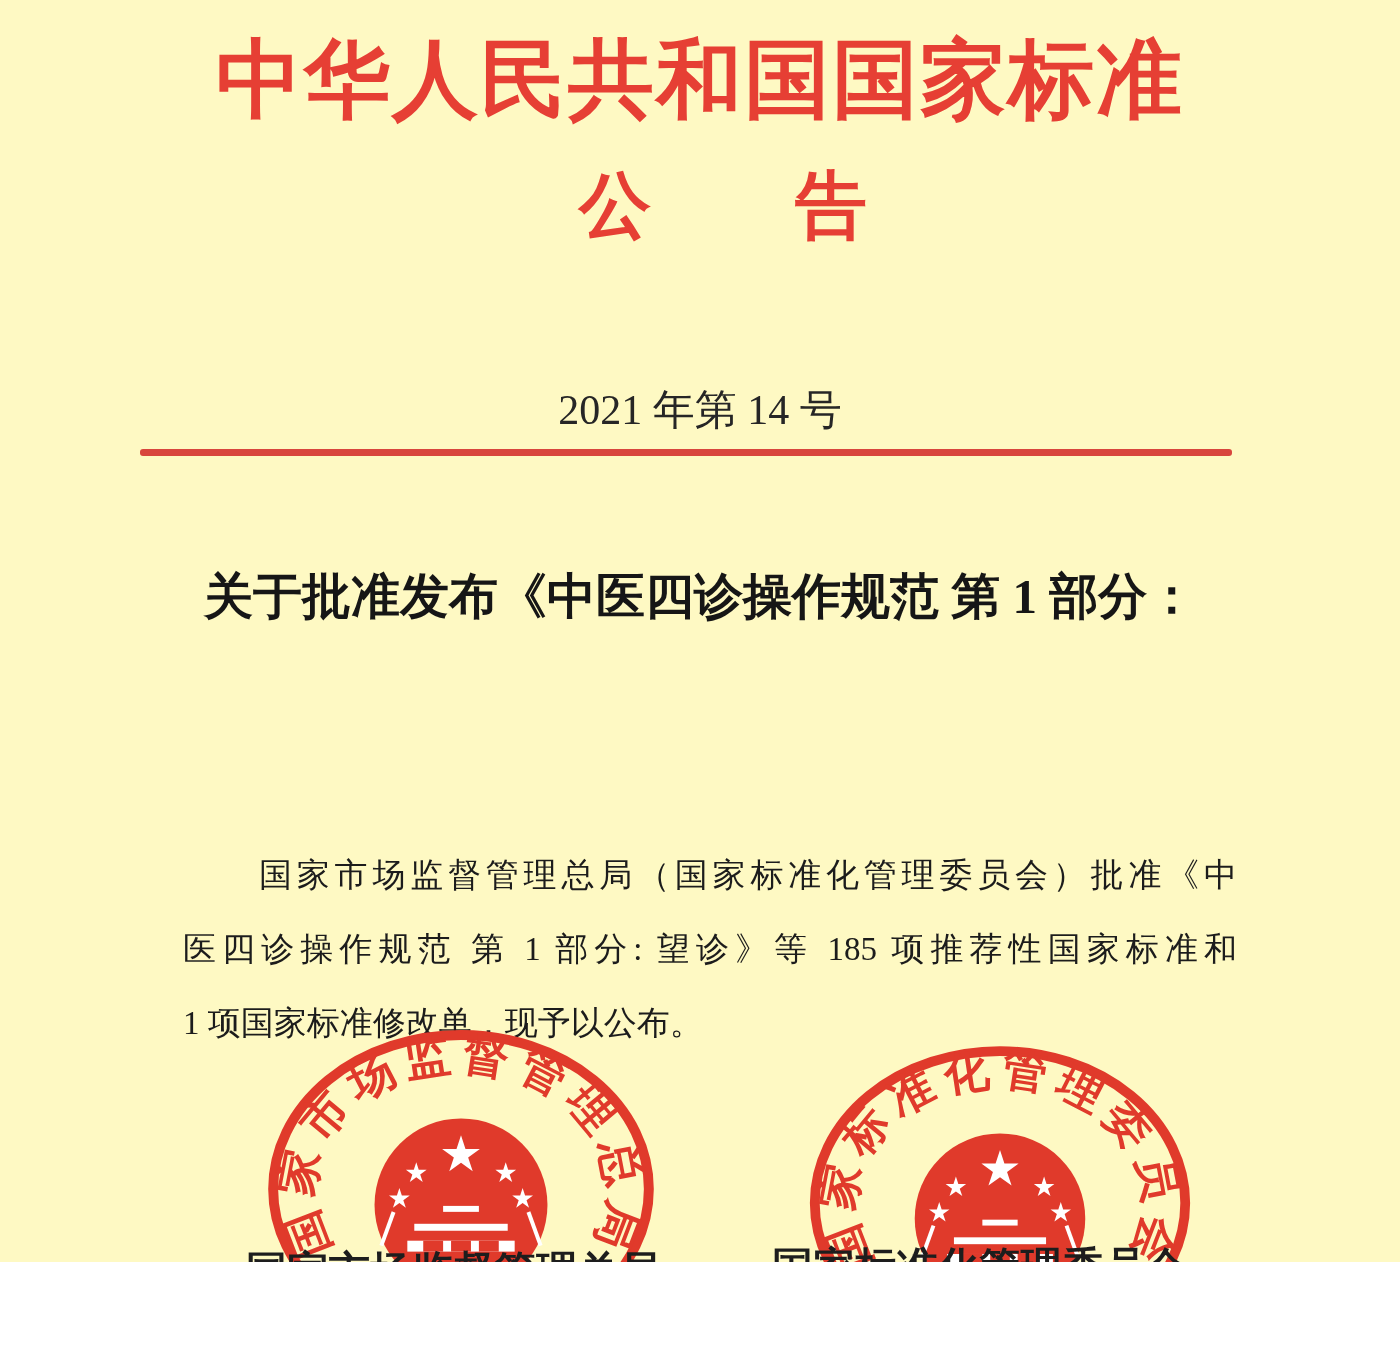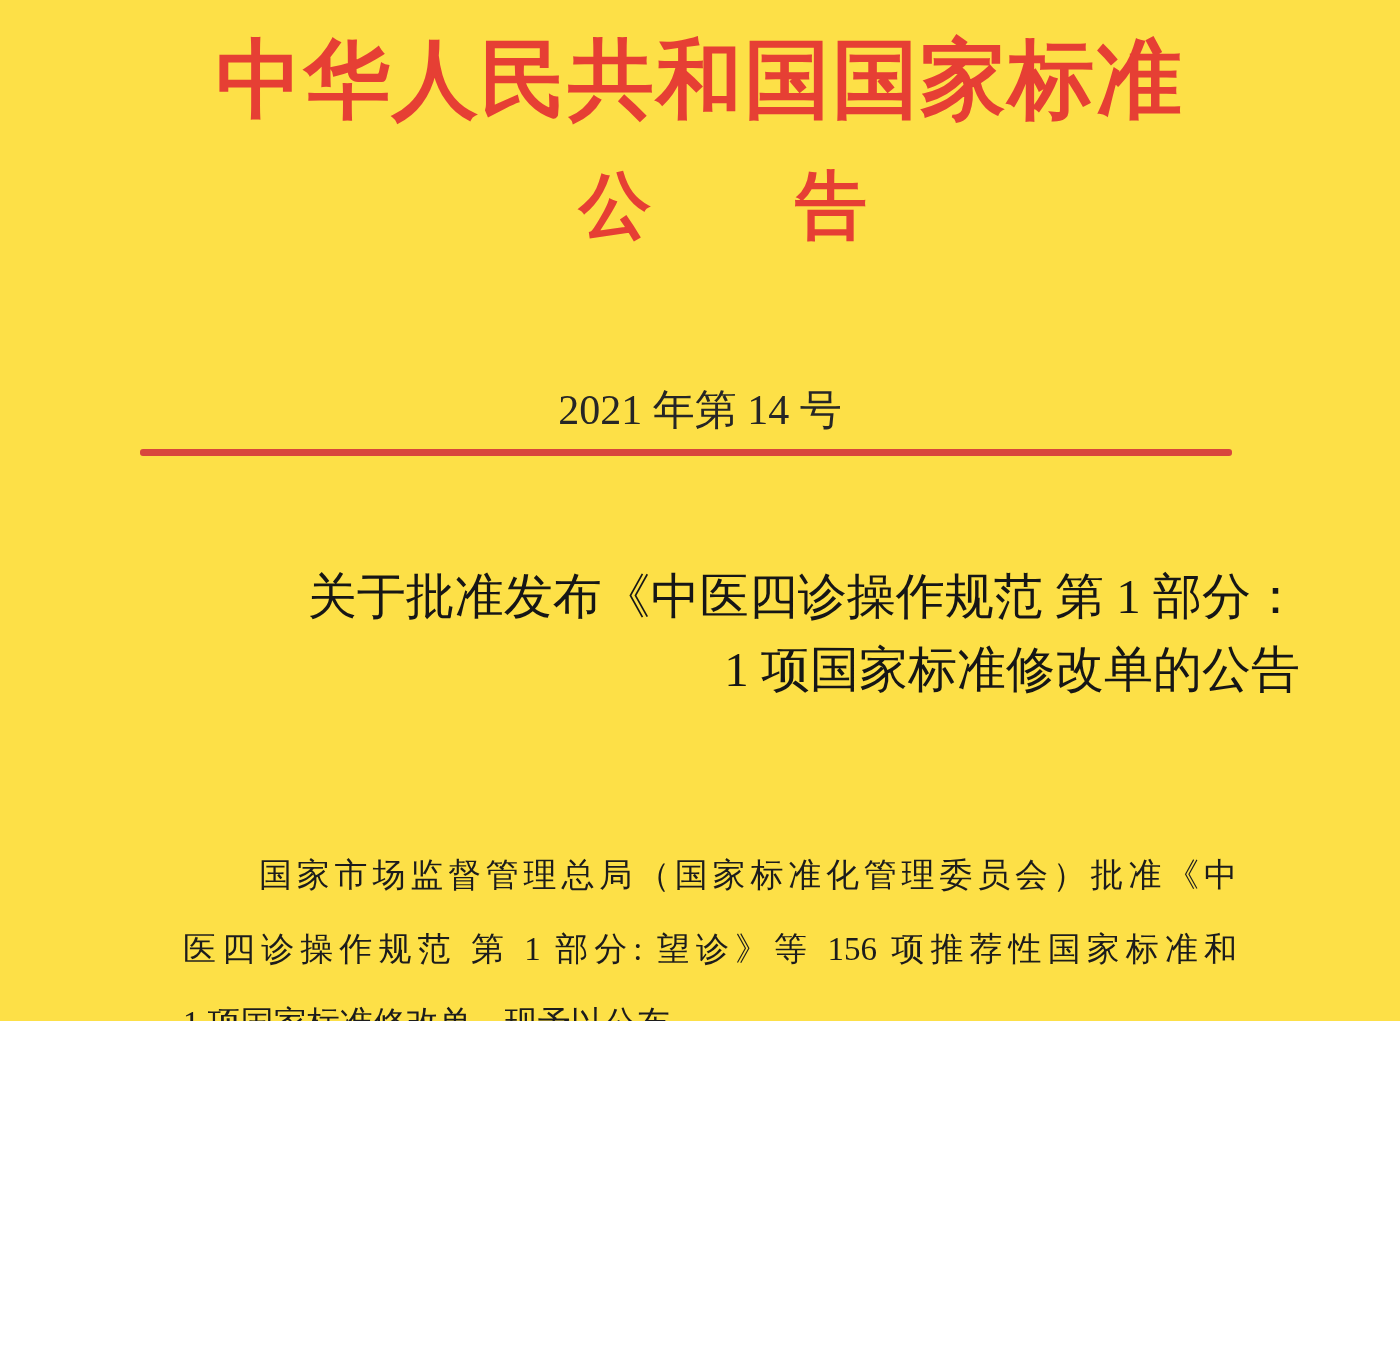--- a/index.html
+++ b/index.html
@@ -1,19 +1,19 @@
 <!DOCTYPE html>
 <html><head>
 <meta charset="utf-8">
 <style>
   html,body{margin:0;padding:0;background:#ffffff;}
   .page{
     position:relative;
-    width:1400px;height:1021px;
-    background:#fde047;
+    width:1400px;height:1262px;
+    background:#fef9c3;
     overflow:hidden;
     font-family:"Liberation Serif","DejaVu Serif",serif;
     color:#1f1f1f;
   }
   .doc-title{
     position:absolute;top:22px;left:0;width:1400px;
     text-align:center;
     font-size:86px;font-weight:bold;
     color:#e63f34;
     letter-spacing:2px;
@@ -35,22 +35,22 @@
     white-space:nowrap;
   }
   .red-rule{
     position:absolute;top:449px;left:140px;
     width:1092px;height:7px;
     background:#d8463d;
     border-radius:3px;
   }
   .notice-heading{
     position:absolute;top:560px;left:100px;width:1200px;
-    text-align:right;
-    font-size:49px;font-weight:normal;
+    text-align:center;
+    font-size:49px;font-weight:bold;
     line-height:73px;
     color:#161616;
   }
   .notice-body{
     position:absolute;top:838px;left:183px;width:1054px;
     font-size:33px;
     line-height:74px;
     color:#1c1c1c;
   }
   .body-line{text-align:justify;text-align-last:justify;}
@@ -85,26 +85,25 @@
   <div class="doc-title">中华人民共和国国家标准</div>
 
   <div class="doc-subtitle">公　　告</div>
 
   <div class="doc-number">2021 年第 14 号</div>
 
   <div class="red-rule"></div>
 
   <div class="notice-heading">
     <div>关于批准发布《中医四诊操作规范 第 1 部分：</div>
-    <div>1 项国家标准修改单的公告</div>
   </div>
 
   <div class="notice-body">
     <div class="body-line first">国家市场监督管理总局（国家标准化管理委员会）批准《中</div>
-    <div class="body-line">医四诊操作规范 第 1 部分: 望诊》等 156 项推荐性国家标准和</div>
+    <div class="body-line">医四诊操作规范 第 1 部分: 望诊》等 185 项推荐性国家标准和</div>
     <div class="body-line last">1 项国家标准修改单，现予以公布。</div>
   </div>
 
   <svg class="seal left" width="398" height="324" viewBox="0 0 400 326">
     <defs>
       <polygon id="star-shape" points="0,-20 4.5,-6.2 19,-6.2 7.2,2.4 11.8,16.2 0,7.6 -11.8,16.2 -7.2,2.4 -19,-6.2 -4.5,-6.2" fill="#ffffff"></polygon>
       <path id="arcL" d="M 62.8 207 A 148 120 0 1 1 337.2 207" fill="none"></path>
     </defs>
     <ellipse cx="200" cy="162" rx="189" ry="155" fill="none" stroke="#e03a2b" stroke-width="10"></ellipse>
     <text font-size="46" font-weight="bold" fill="#e03a2b" letter-spacing="9" text-anchor="middle" font-family="Liberation Serif, DejaVu Serif, serif">

